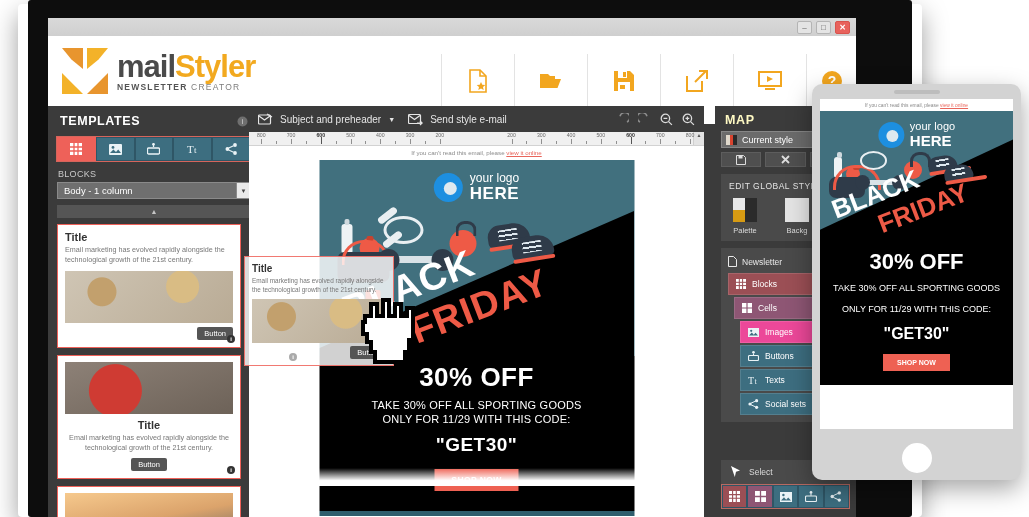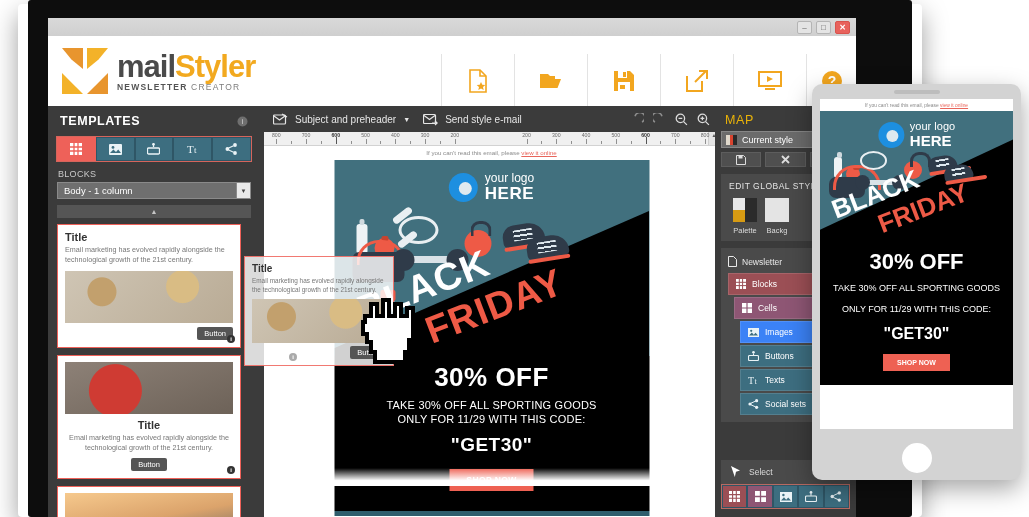--- a/index.html
+++ b/index.html
@@ -86,21 +86,21 @@
   .ph1 { background:
       radial-gradient(circle at 22% 40%,#c2a06d 0 14px,transparent 15px),
       radial-gradient(circle at 70% 30%,#d9bc84 0 16px,transparent 17px),
       linear-gradient(135deg,#cfc5b4,#b9ab95); }
   .ph2 { background:
       radial-gradient(circle at 30% 55%,#cf3b33 0 26px,transparent 27px),
       linear-gradient(160deg,#8d8177,#6d6258); }
   .ph3 { background:linear-gradient(170deg,#f6c98d 0%,#dba36b 45%,#4a5560 100%); }
 
   
-  .editor { position:absolute; left:216px; top:88px; width:455px; height:411px; background:#fff; }
+  .editor { position:absolute; left:201px; top:88px; width:455px; height:411px; background:#fff; }
   .etop { height:26px; background:#3b3b3b; display:flex; align-items:center;
     padding-left:9px; gap:7px; }
   .etop .lbl { color:#e6e6e6; font-size:10px; }
   .etop .chev { color:#e6e6e6; font-size:7px; }
   .etop .right { margin-left:auto; display:flex; align-items:center; gap:9px;
     padding-right:9px; color:#8d8d8d; }
   .etop .right .zi { color:#dcdcdc; }
   .ruler { height:14px; background:#f0f0f0; border-bottom:1px solid #d2d2d2;
     position:relative; overflow:hidden; }
   .ruler .tick { position:absolute; top:7px; width:1px; height:5px; background:#909090; }
@@ -173,48 +173,48 @@
   .shopnow { display:inline-block; margin-top:13px; background:#ee6153; color:#fff;
     font-size:8.5px; font-weight:bold; padding:6px 17px; letter-spacing:.4px; }
   .footer-teal { height:30px; background:#2f5e6d; }
   .fadebar { position:absolute; left:0; bottom:30px; width:100%; height:18px;
     background:linear-gradient(rgba(255,255,255,0),#fff 70%); }
 
   
   .mapp { position:absolute; left:667px; top:88px; width:141px; height:411px; background:#3b3b3b; }
   .map-h { display:flex; justify-content:space-between; align-items:baseline;
     padding:7px 8px 4px 10px; }
-  .map-h .t { color:#eab308; font-size:12.5px; font-weight:normal; letter-spacing:.6px; }
+  .map-h .t { color:#fef9c3; font-size:12.5px; font-weight:bold; letter-spacing:.6px; }
   .map-h .s { color:#fff; font-size:12.5px; font-weight:bold; }
   .curstyle { margin:0 6px; height:17px; background:#6b6b6b; border:1px solid #868686;
     display:flex; align-items:center; gap:5px; padding-left:4px; }
   .curstyle .sw { width:11px; height:10px;
     background:linear-gradient(90deg,#e0d9cc 33%,#d8442f 33% 66%,#2a2a2a 66%); }
   .curstyle span { color:#fff; font-size:9px; }
   .maprow { display:flex; gap:4px; margin:4px 6px 0 6px; }
   .mbtn { flex:1; height:15px; background:#4f4f4f; border:1px solid #5d5d5d;
     display:flex; align-items:center; justify-content:center; color:#ddd; font-size:8px; }
   .gsbox { margin:7px 6px 0 6px; background:#4a4a4a; padding:7px 0 6px 0; }
   .gs-t { color:#e4e4e4; font-size:8.5px; letter-spacing:.5px; padding-left:8px; }
-  .gs-items { display:flex; gap:8px; padding:7px 0 0 12px; }
+  .gs-items { display:flex; gap:28px; padding:7px 0 0 12px; }
   .gs-i { text-align:center; }
   .gs-i .sq { width:24px; height:24px;
     background:linear-gradient(90deg,#e8e8e8 50%,#2b2b2b 50%),linear-gradient(#e8e8e8,#e8e8e8);
     position:relative; }
   .gs-i .sq i { position:absolute; left:0; bottom:0; width:12px; height:12px; background:#d79b13; }
   .gs-i .sq.plain { background:#e4e4e4; }
   .gs-i .lb { color:#dcdcdc; font-size:7.5px; margin-top:4px; }
   .treebox { margin:7px 6px 0 6px; background:#4a4a4a; padding:6px 5px 7px 5px; }
   .tr-root { display:flex; align-items:center; gap:5px; color:#e9e9e9; font-size:8.5px;
     padding:2px 0 4px 2px; }
   .tnode { height:22px; display:flex; align-items:center; gap:6px; padding-left:7px;
     color:#fff; font-size:8.5px; margin-top:2px; border:1px solid rgba(255,255,255,.12); }
   .n1 { background:#9b4f55; margin-left:2px; }
   .n2 { background:#8e5674; margin-left:8px; }
-  .n3 { background:#3b82f6; margin-left:14px; }
+  .n3 { background:#ec4899; margin-left:14px; }
   .n4 { background:#3d6e80; margin-left:14px; }
   .n5 { background:#3d6e80; margin-left:14px; }
   .n6 { background:#3d6e80; margin-left:14px; }
   .selbox { position:absolute; left:6px; bottom:8px; width:129px; background:#4a4a4a;
     padding:6px 0 0 0; }
   .sel-t { display:flex; align-items:center; gap:7px; color:#ddd; font-size:8.5px;
     padding-left:9px; padding-bottom:6px; }
   .seltabs { display:flex; border:1px solid #b86a62; }
   .seltab { flex:1; height:23px; display:flex; align-items:center; justify-content:center;
     background:#3d6e80; border:1px solid #2f5666; color:#eaf3f6; }

